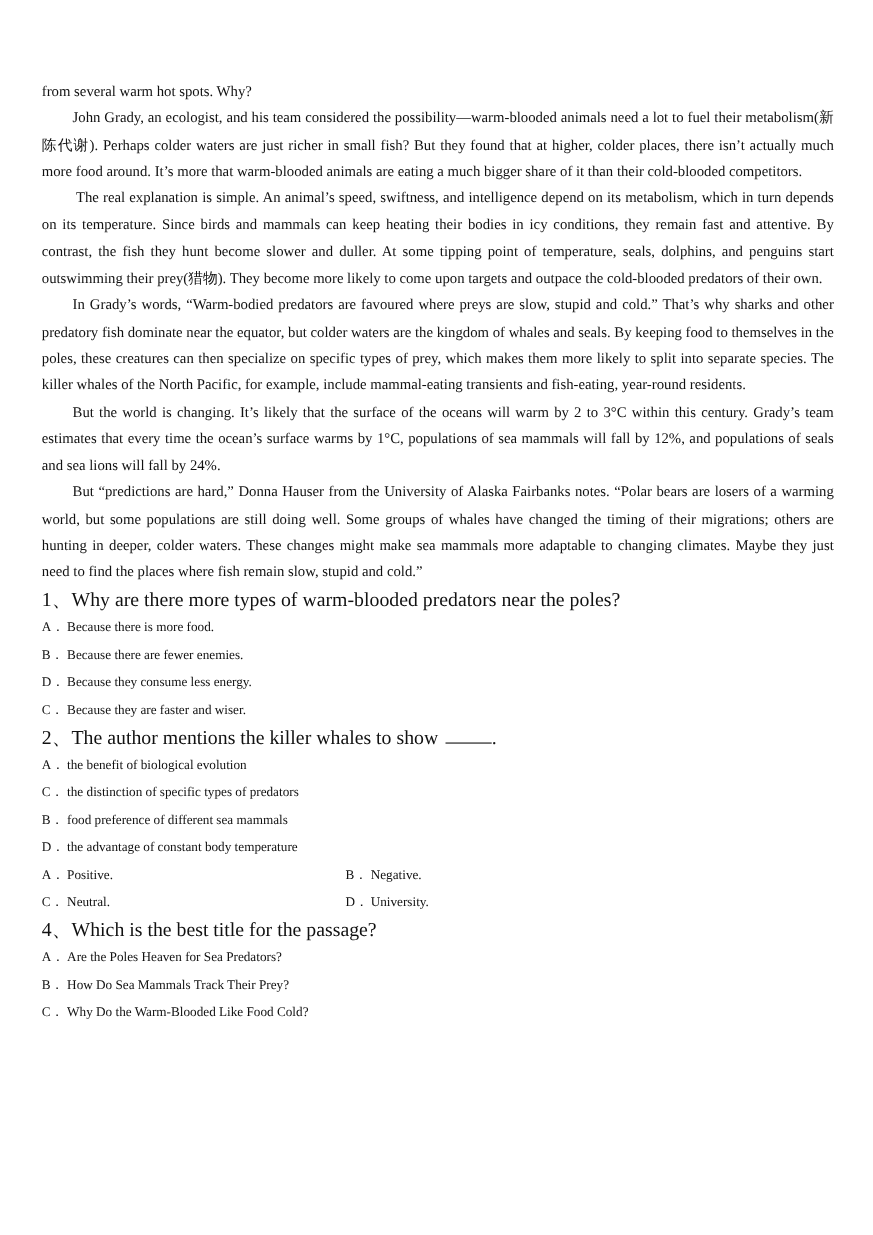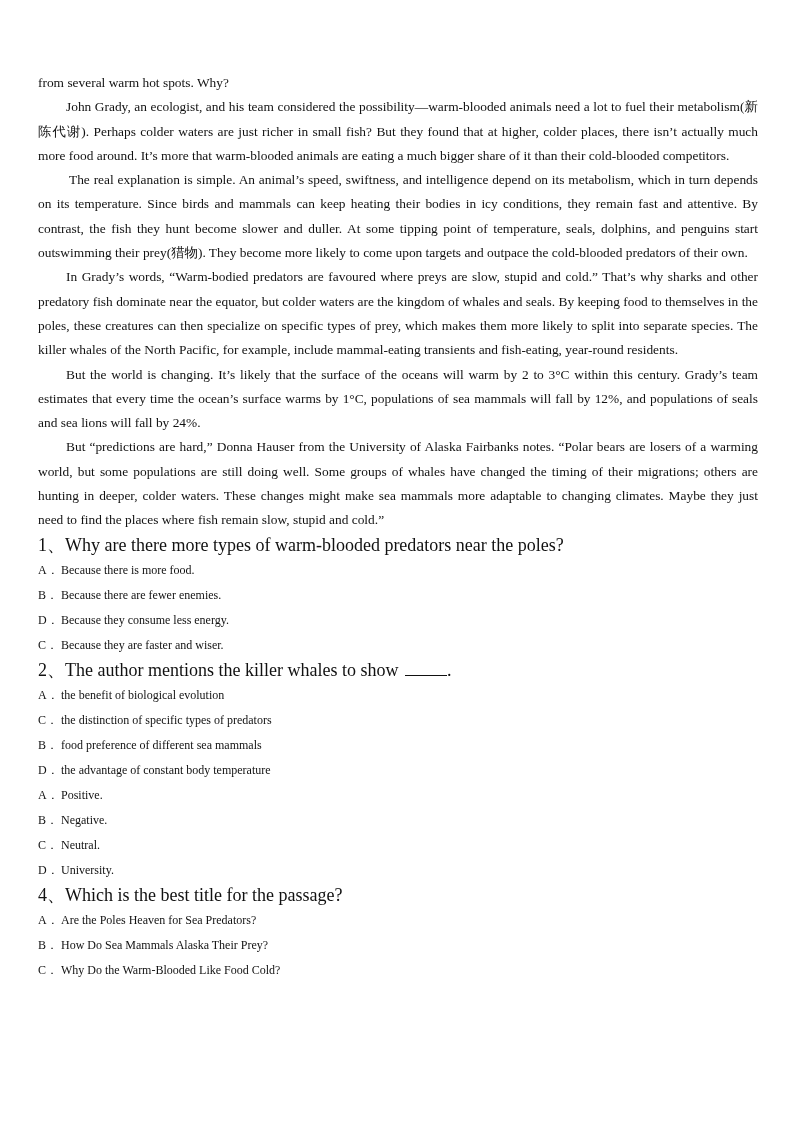--- a/index.html
+++ b/index.html
@@ -43,21 +43,20 @@
       white-space: nowrap;
     }
     .opt-letter {
       display: inline-block;
       width: 23px;
     }
     .opt-row {
       display: flex;
       font-size: 13.4px;
       line-height: 25px;
-      flex-direction: column;
     }
     .opt-row .option { width: 276px; }
     .blank {
       display: inline-block;
       width: 42px;
       border-bottom: 1px solid #111;
       height: 11px;
       vertical-align: baseline;
       margin-left: 2px;
     }
@@ -99,17 +98,17 @@
     </div>
     <div class="opt-row">
       <p class="option"><span class="opt-letter">C．</span><span>Neutral.</span></p>
       <p class="option"><span class="opt-letter">D．</span><span>University.</span></p>
     </div>
   </div>
 
   <div>
     <p class="question"><span>4、</span><span>Which is the best title for the passage?</span></p>
     <p class="option"><span class="opt-letter">A．</span><span>Are the Poles Heaven for Sea Predators?</span></p>
-    <p class="option"><span class="opt-letter">B．</span><span>How Do Sea Mammals Alaska Their Prey?</span></p>
+    <p class="option"><span class="opt-letter">B．</span><span>How Do Sea Mammals Track Their Prey?</span></p>
     <p class="option"><span class="opt-letter">C．</span><span>Why Do the Warm-Blooded Like Food Cold?</span></p>
   </div>
 
 </div>
 
 </body></html>

